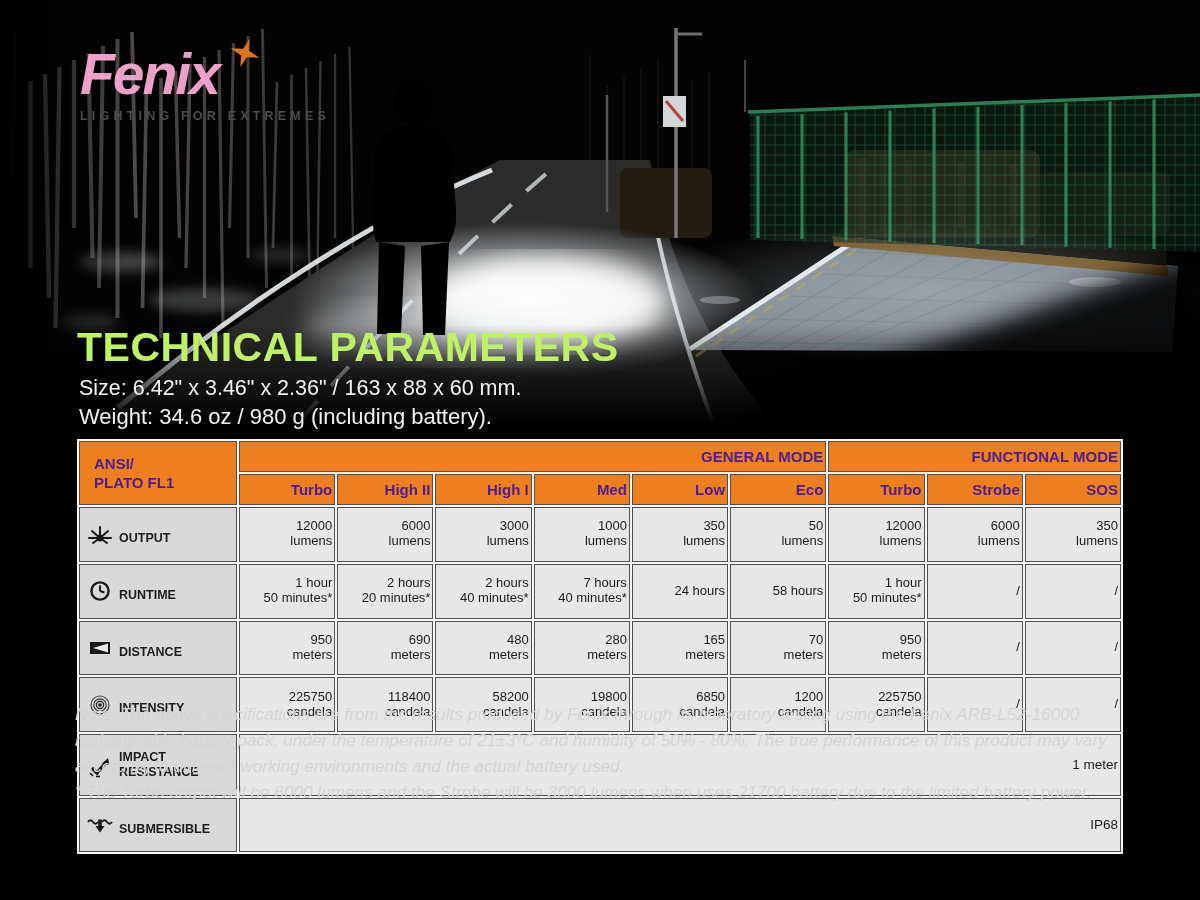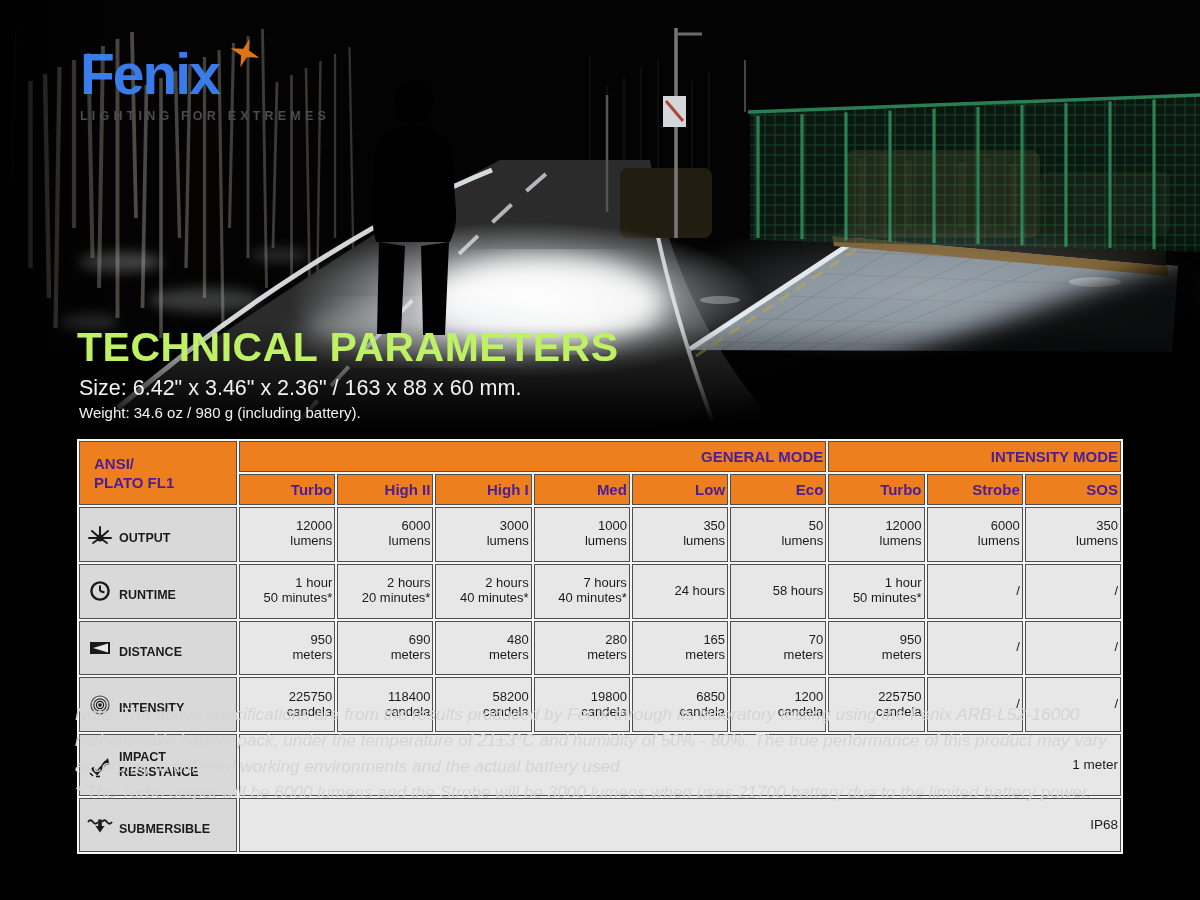--- a/index.html
+++ b/index.html
@@ -6,30 +6,30 @@
   body{width:1200px;height:900px;position:relative;overflow:hidden;
        font-family:"Liberation Sans",sans-serif;-webkit-font-smoothing:antialiased;}
   .page{position:absolute;inset:0;width:1200px;height:900px;}
 
   
   .hero{position:absolute;left:0;top:0;width:1200px;height:440px;background:#020202;overflow:hidden;}
   .hero svg{display:block;}
 
   
   .logo{position:absolute;left:80px;top:46px;width:300px;}
-  .logo .brand{font-size:57px;font-weight:bold;color:#3b82f6;
+  .logo .brand{font-size:57px;font-weight:bold;font-style:italic;color:#f9a8d4;
                letter-spacing:-2px;line-height:1;opacity:.95;}
   .logo .tagline{margin-top:6px;font-size:12.5px;letter-spacing:4.2px;color:#4c4c4f;font-weight:bold;}
   .logo .star{position:absolute;left:148px;top:-10px;}
 
   
   .title{position:absolute;left:77px;top:324px;font-size:41px;font-weight:bold;
          color:#bef264;letter-spacing:.5px;}
   .sizeline{position:absolute;left:79px;top:376px;font-size:21.5px;color:#f2f2f2;}
-  .weightline{position:absolute;left:79px;top:404px;font-size:15px;color:#f2f2f2;}
+  .weightline{position:absolute;left:79px;top:404px;font-size:22px;color:#f2f2f2;}
 
   
   .spec{position:absolute;left:77px;top:439px;width:1046px;border-collapse:separate;
         border-spacing:2px;background:#f6f6f6;table-layout:fixed;}
   .spec td,.spec th{border:1px solid #4f4f4f;text-align:right;vertical-align:middle;
         font-size:13px;color:#1b1b1b;line-height:1.15;white-space:pre-line;padding:1px 2px;
         background:#e7e7e7;overflow:hidden;}
   .spec .hdr{background:#ee7f1f;color:#4c1d95;font-weight:bold;font-size:15px;height:27px;}
   .spec .corner{text-align:left;padding-left:14px;font-size:15px;line-height:1.3;}
   .spec .lbl{background:#d9d9d9;text-align:left;font-weight:bold;font-size:12.5px;padding-left:7px;}
@@ -243,21 +243,21 @@
         <col>
         <col>
         <col>
         <col>
       </colgroup>
     <tbody>
         <tr>
       <td class="hdr corner" rowspan="2">ANSI/
 PLATO FL1</td>
       <td class="hdr" colspan="6">GENERAL MODE</td>
-      <td class="hdr" colspan="3">INTENSITY MODE</td>
+      <td class="hdr" colspan="3">FUNCTIONAL MODE</td>
     </tr>
     <tr>
       <td class="hdr">Turbo</td>
       <td class="hdr">High II</td>
       <td class="hdr">High I</td>
       <td class="hdr">Med</td>
       <td class="hdr">Low</td>
       <td class="hdr">Eco</td>
       <td class="hdr">Turbo</td>
       <td class="hdr">Strobe</td>

